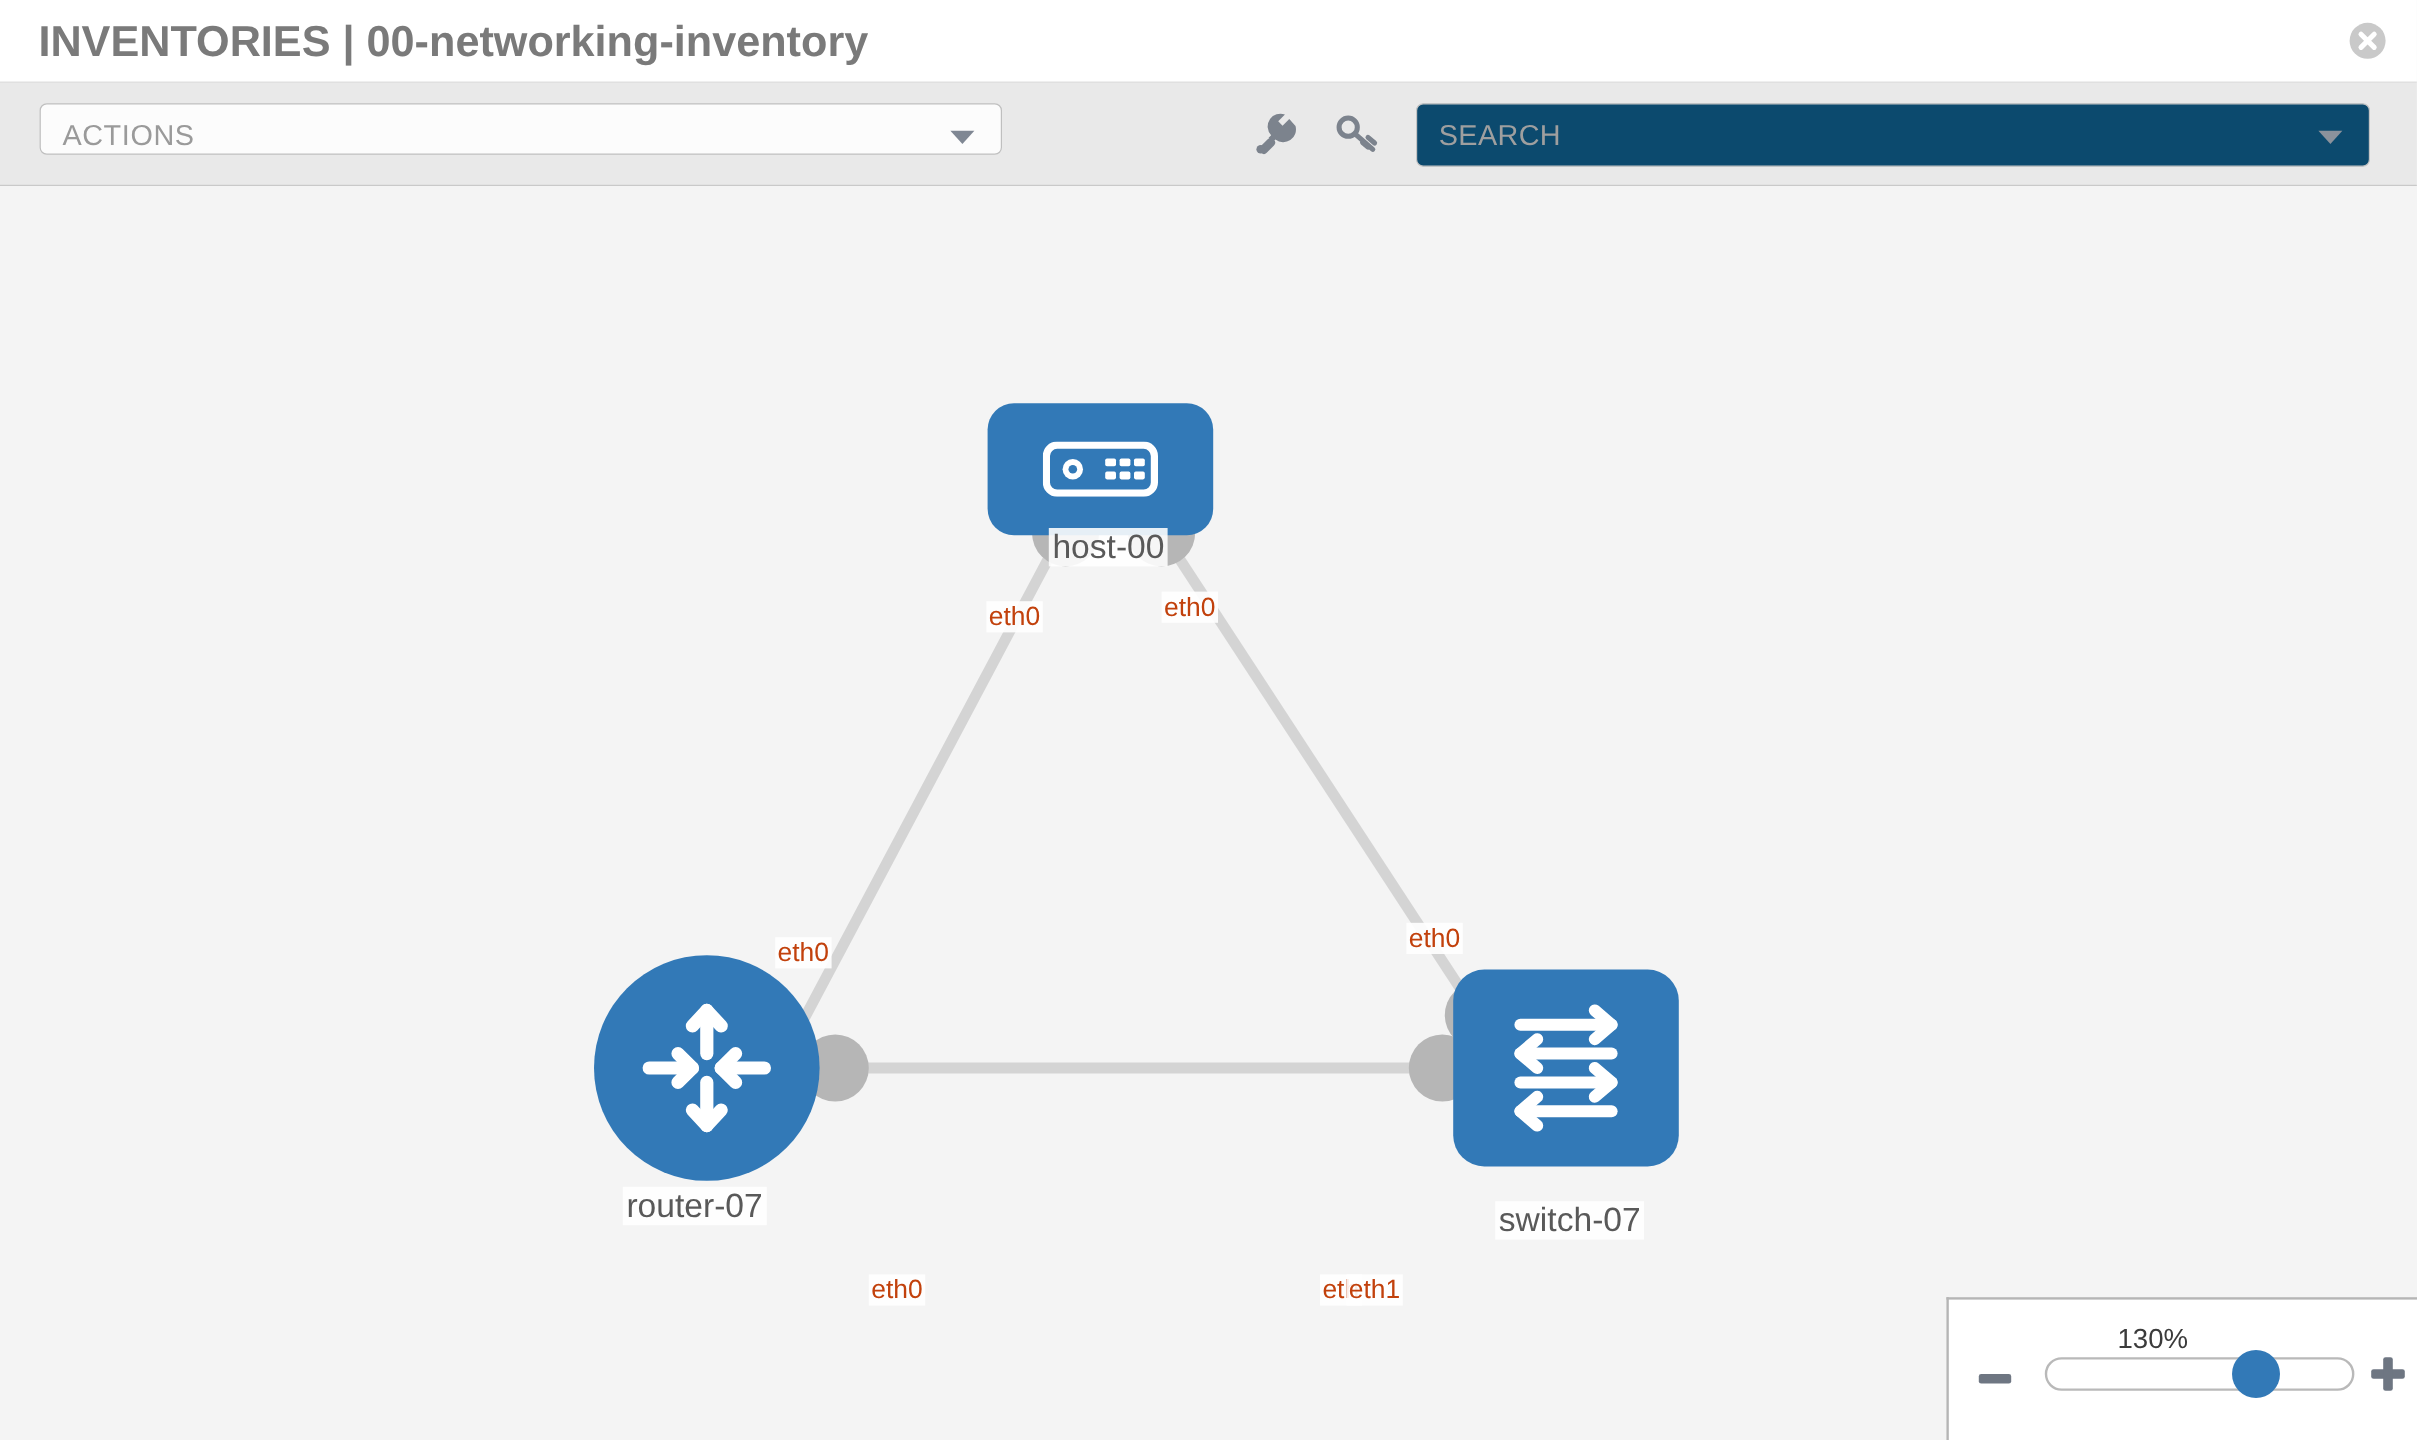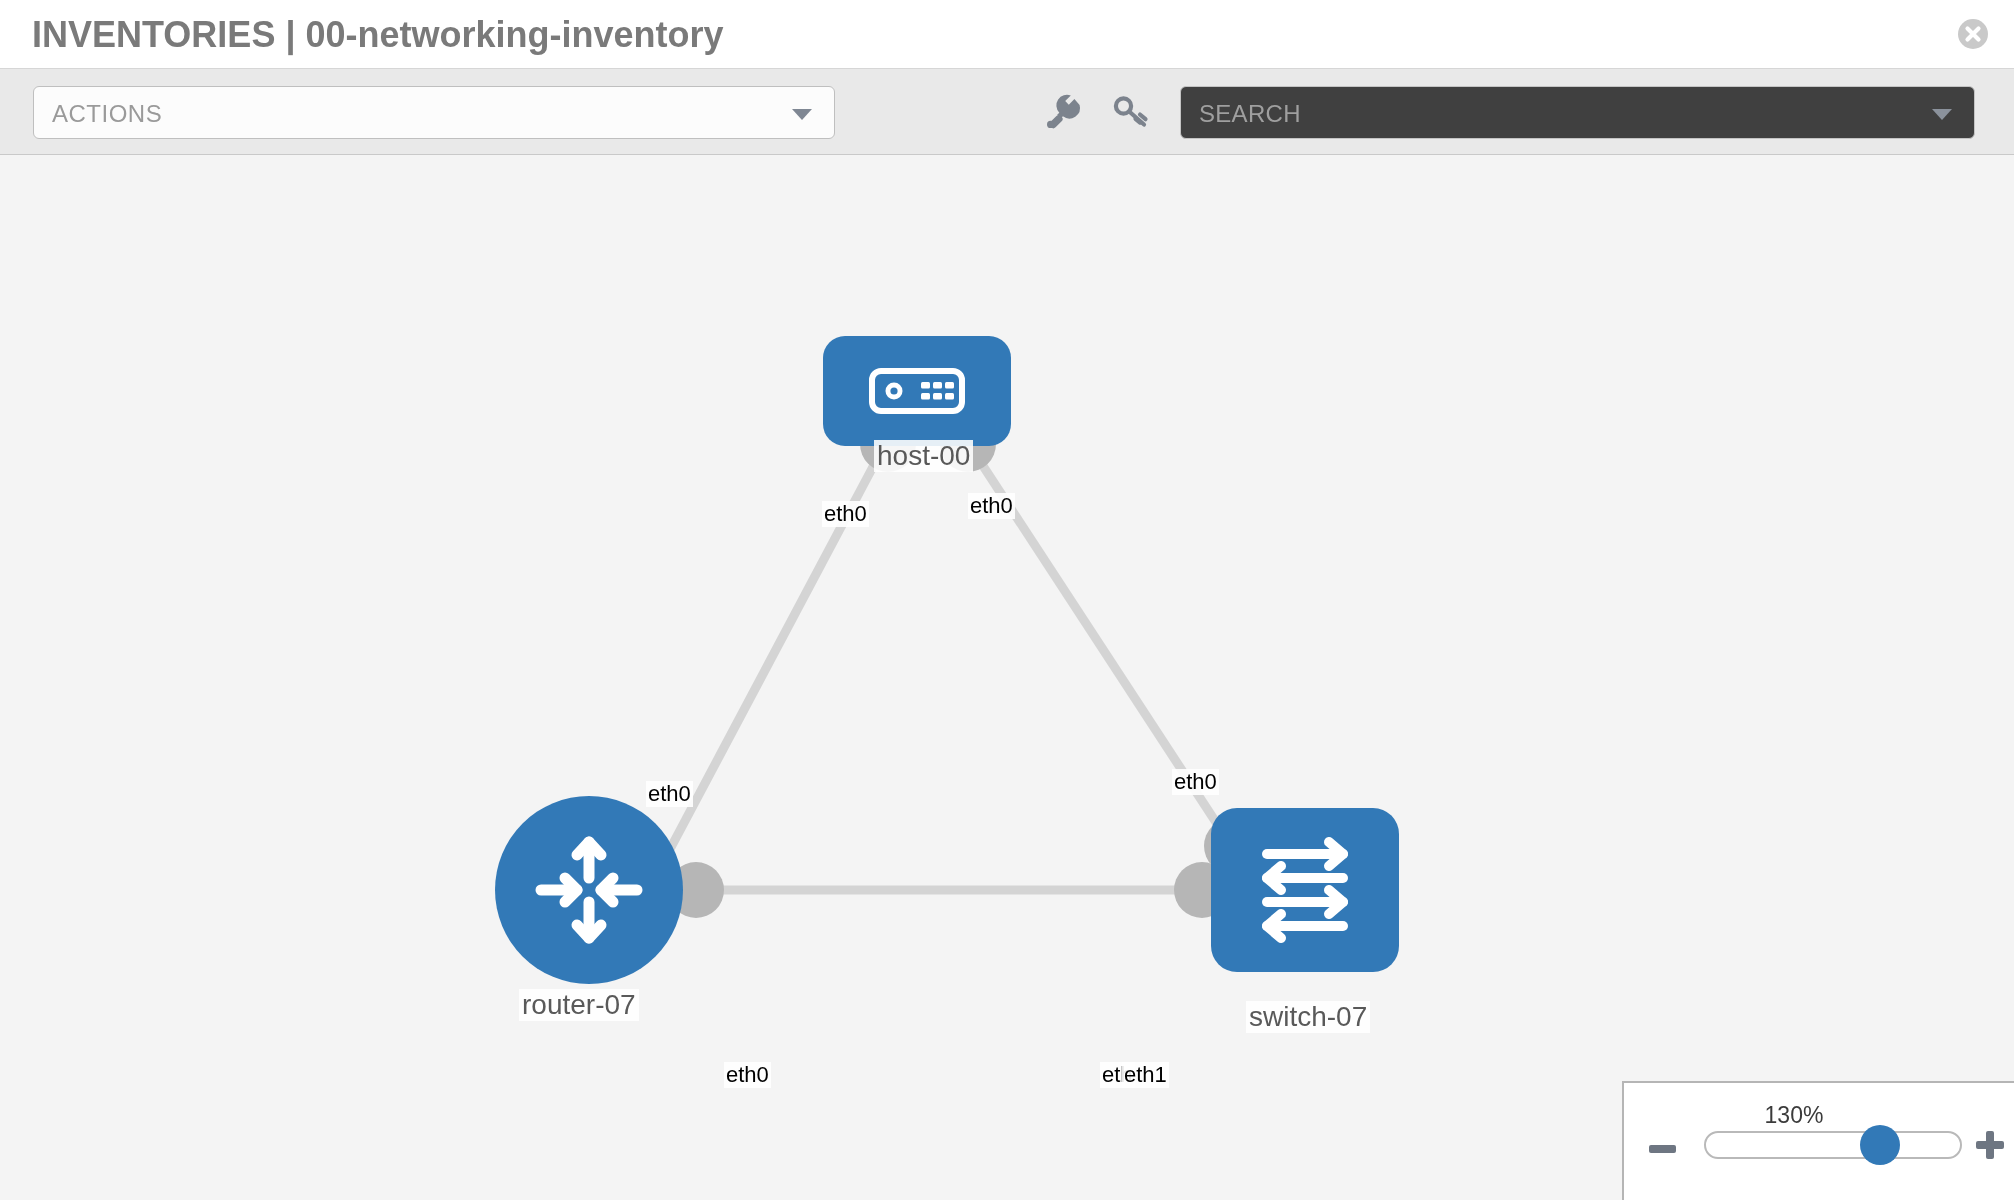--- a/index.html
+++ b/index.html
@@ -32,21 +32,21 @@
 
   
   .toolbar {
     position: absolute; left: 0; top: 69px;
     width: 2014px; height: 86px;
     background: #e9e9e9;
     border-bottom: 1px solid #c9c9c9;
   }
   .actions-select {
     position: absolute; left: 33px; top: 17px;
-    width: 802px; height: 53px;
+    width: 802px; height: 43px;
     background: #fcfcfc;
     border: 1px solid #bfbfbf;
     border-radius: 6px;
     cursor: pointer;
   }
   .actions-label {
     position: absolute; left: 18px; top: 13px;
     font-size: 24px; color: #9a9a9a;
     letter-spacing: 0.5px;
   }
@@ -60,21 +60,21 @@
   .tool-icon {
     position: absolute; top: 90px;
     width: 42px; height: 42px;
     cursor: pointer;
   }
   .wrench-icon { left: 1042px; }
   .key-icon { left: 1110px; }
   .search-box {
     position: absolute; left: 1180px; top: 17px;
     width: 795px; height: 53px;
-    background: #404040;
+    background: #0c4a6e;
     border: 1px solid #c4c4c4;
     border-radius: 6px;
     cursor: text;
   }
   .search-label {
     position: absolute; left: 18px; top: 13px;
     font-size: 24px; color: #9f9f9f;
     letter-spacing: 0.3px;
   }
   .search-caret {
@@ -122,21 +122,21 @@
     position: absolute;
     font-size: 28px;
     color: #595959;
     background: rgba(255,255,255,0.88);
     white-space: nowrap;
     padding: 0 3px;
   }
   .iface-label {
     position: absolute;
     font-size: 22px;
-    color: #000000;
+    color: #c2410c;
     background: rgba(255,255,255,0.9);
     white-space: nowrap;
     padding: 0 2px;
   }
 
   
   .zoom-panel {
     position: absolute; left: 1622px; top: 1081px;
     width: 436px; height: 119px;
     background: #ffffff;

